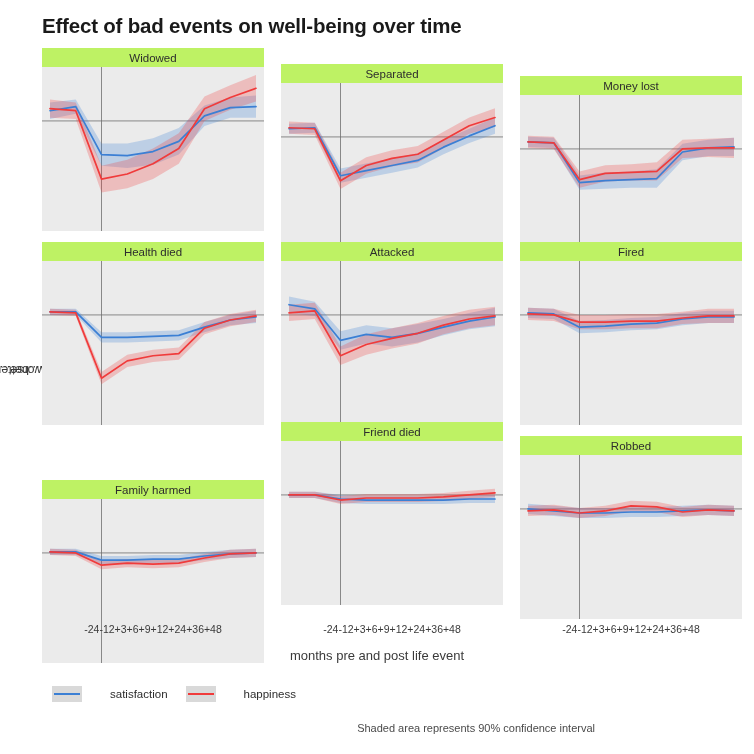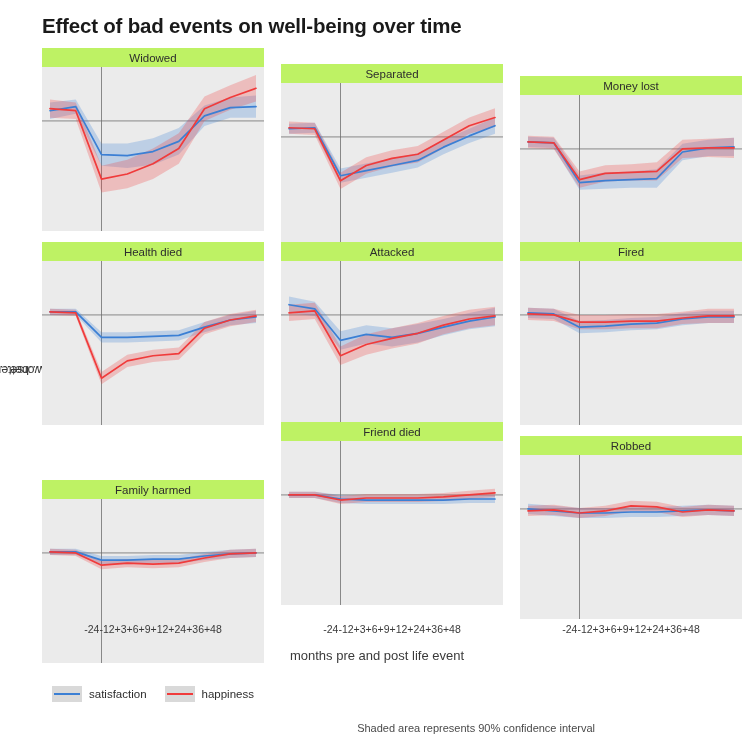--- a/index.html
+++ b/index.html
@@ -127,20 +127,21 @@
     position: absolute;
     left: 2px;
     right: 2px;
     top: 7px;
     height: 2px;
     display: block;
   }
   .legend-label {
     font-size: 11.5px;
     color: #2d2d2d;
+    margin-left: 21px;
   }
   .footnote {
     position: absolute;
     right: 12px;
     top: 722px;
     font-size: 11px;
     color: #4a4a4a;
   }
 </style>
 </head>

